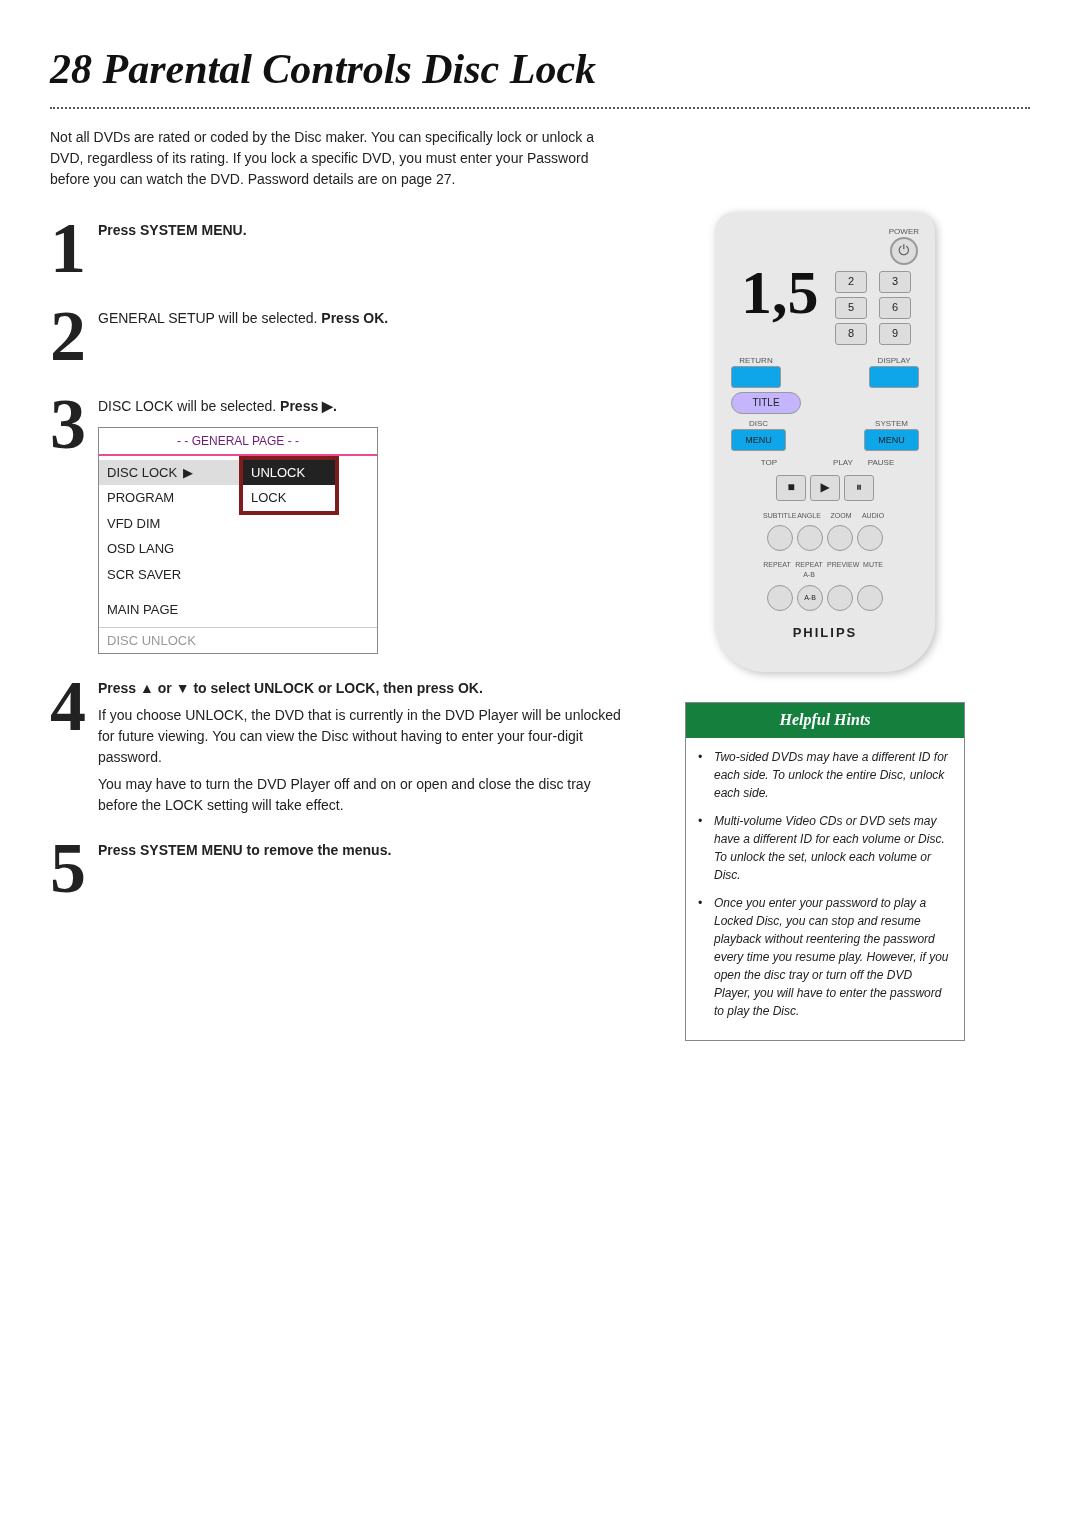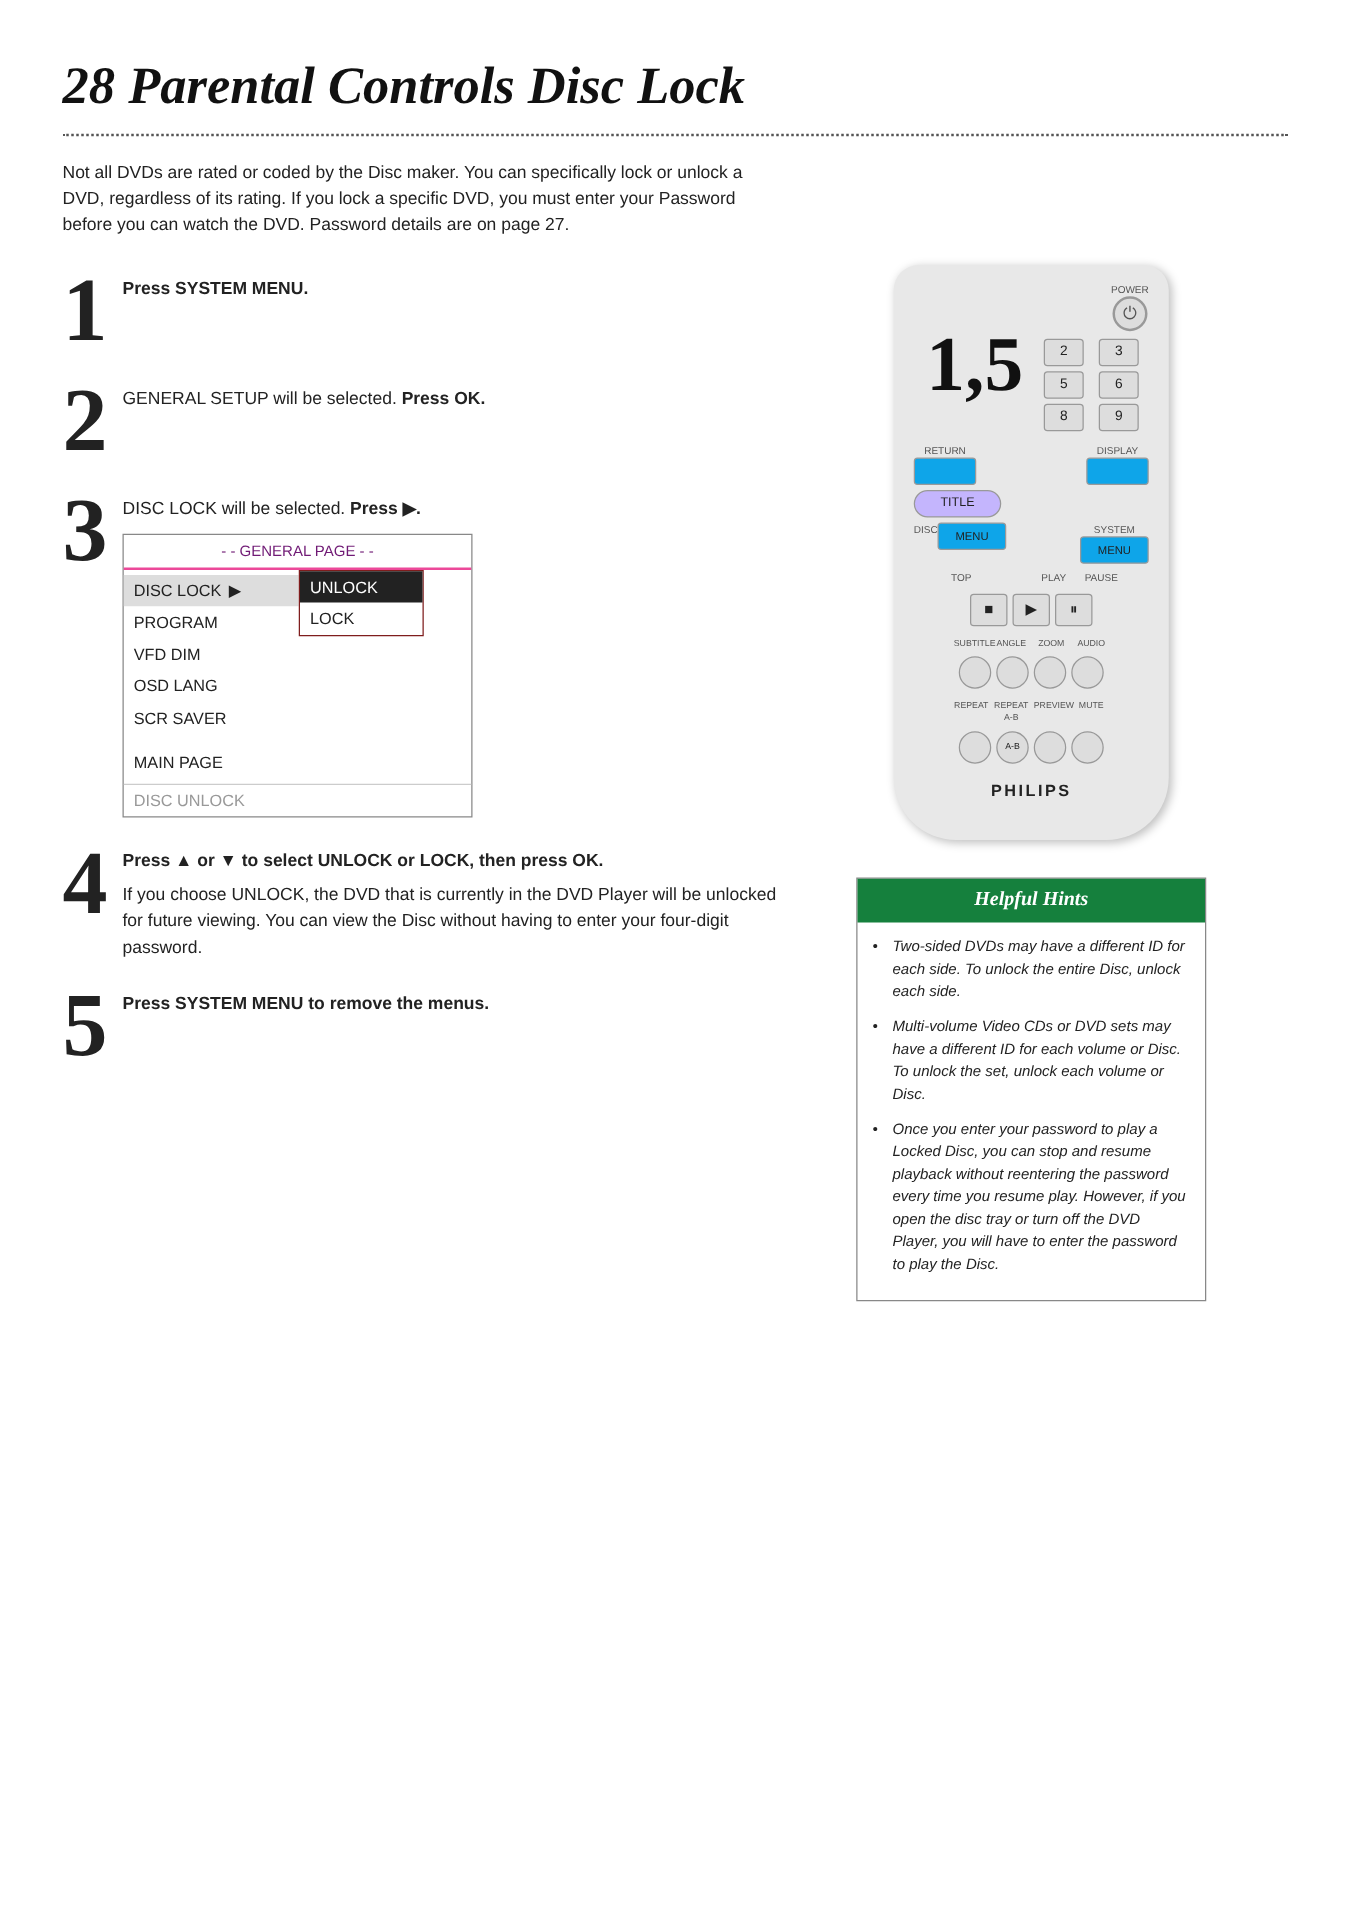--- a/index.html
+++ b/index.html
@@ -109,21 +109,21 @@
 
     .menu-item .arrow {
       margin-left: 6px;
     }
 
     .menu-submenu {
       position: absolute;
       left: 140px;
       top: 0;
       width: 100px;
-      border: 1px solid #7f1d1d;
+      border: 4px solid #7f1d1d;
       background: #fff;
     }
 
     .submenu-item {
       padding: 3px 8px;
       font-size: 13px;
     }
 
     .submenu-item.selected {
       background: #222;
@@ -394,20 +394,21 @@
           <div class="menu-disc-unlock">DISC UNLOCK</div>
         </div>
       </div>
     </div>
 
     <div class="step-4-row">
       <div class="big-step">4</div>
       <div class="step-content">
         <b>Press ▲ or ▼ to select UNLOCK or LOCK, then press OK.</b>
         <p style="margin-top:6px;">If you choose UNLOCK, the DVD that is currently in the DVD Player will be unlocked for future viewing. You can view the Disc without having to enter your four-digit password.</p>
+        <p style="margin-top:6px;">You may have to turn the DVD Player off and on or open and close the disc tray before the LOCK setting will take effect.</p>
       </div>
     </div>
 
     <div class="step-row">
       <div class="big-step">5</div>
       <div class="step-content">
         <b>Press SYSTEM MENU to remove the menus.</b>
       </div>
     </div>
 
@@ -445,21 +446,21 @@
           <span>DISPLAY</span>
           <div class="round-btn" style="width:50px;"></div>
         </div>
       </div>
 
       <div style="width:100%;display:flex;justify-content:flex-start;margin-bottom:4px;">
         <div class="oval-btn" style="width:70px;font-size:10px;">TITLE</div>
       </div>
 
       <div style="width:100%;display:flex;justify-content:space-between;margin-bottom:6px;">
-        <div style="display:flex;flex-direction:row;">
+        <div style="display:flex;flex-direction:column;align-items:center;">
           <div style="font-size:8px;color:#555;text-align:center;">DISC</div>
           <div class="round-btn" style="width:55px;font-size:9px;">MENU</div>
         </div>
         <div style="display:flex;flex-direction:column;align-items:center;">
           <div style="font-size:8px;color:#555;text-align:center;">SYSTEM</div>
           <div class="round-btn" style="width:55px;font-size:9px;">MENU</div>
         </div>
       </div>
 
 

